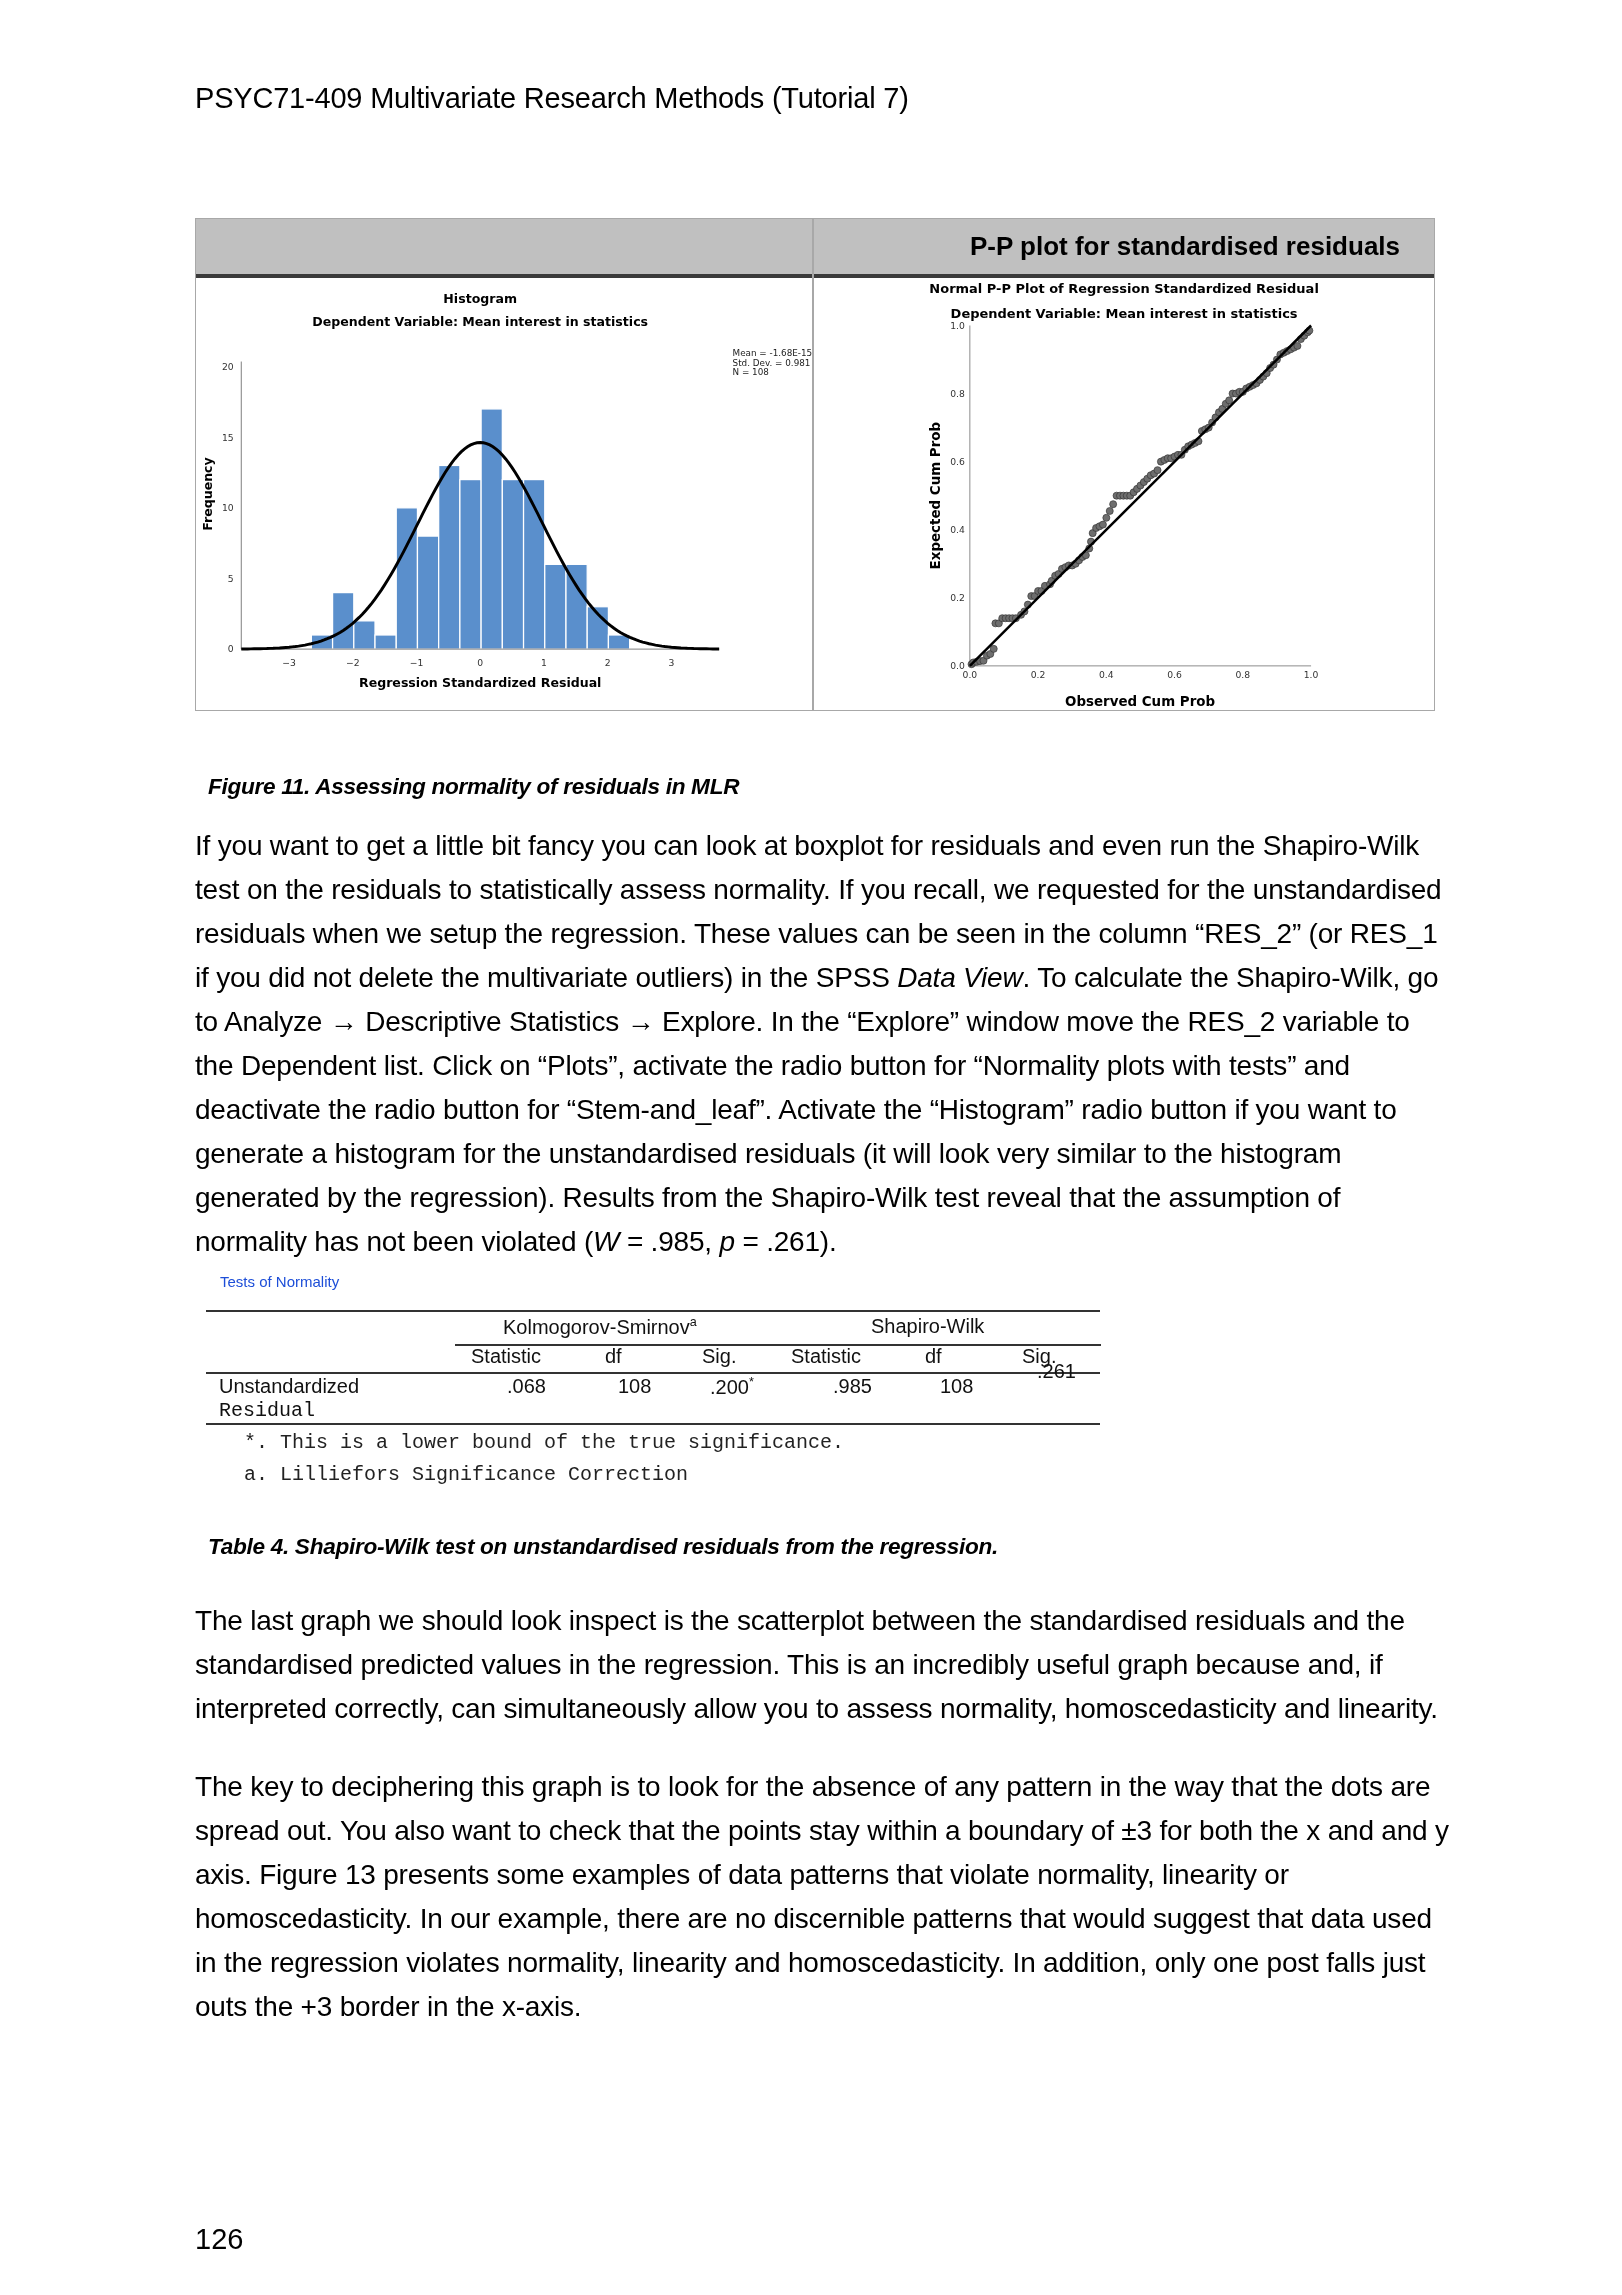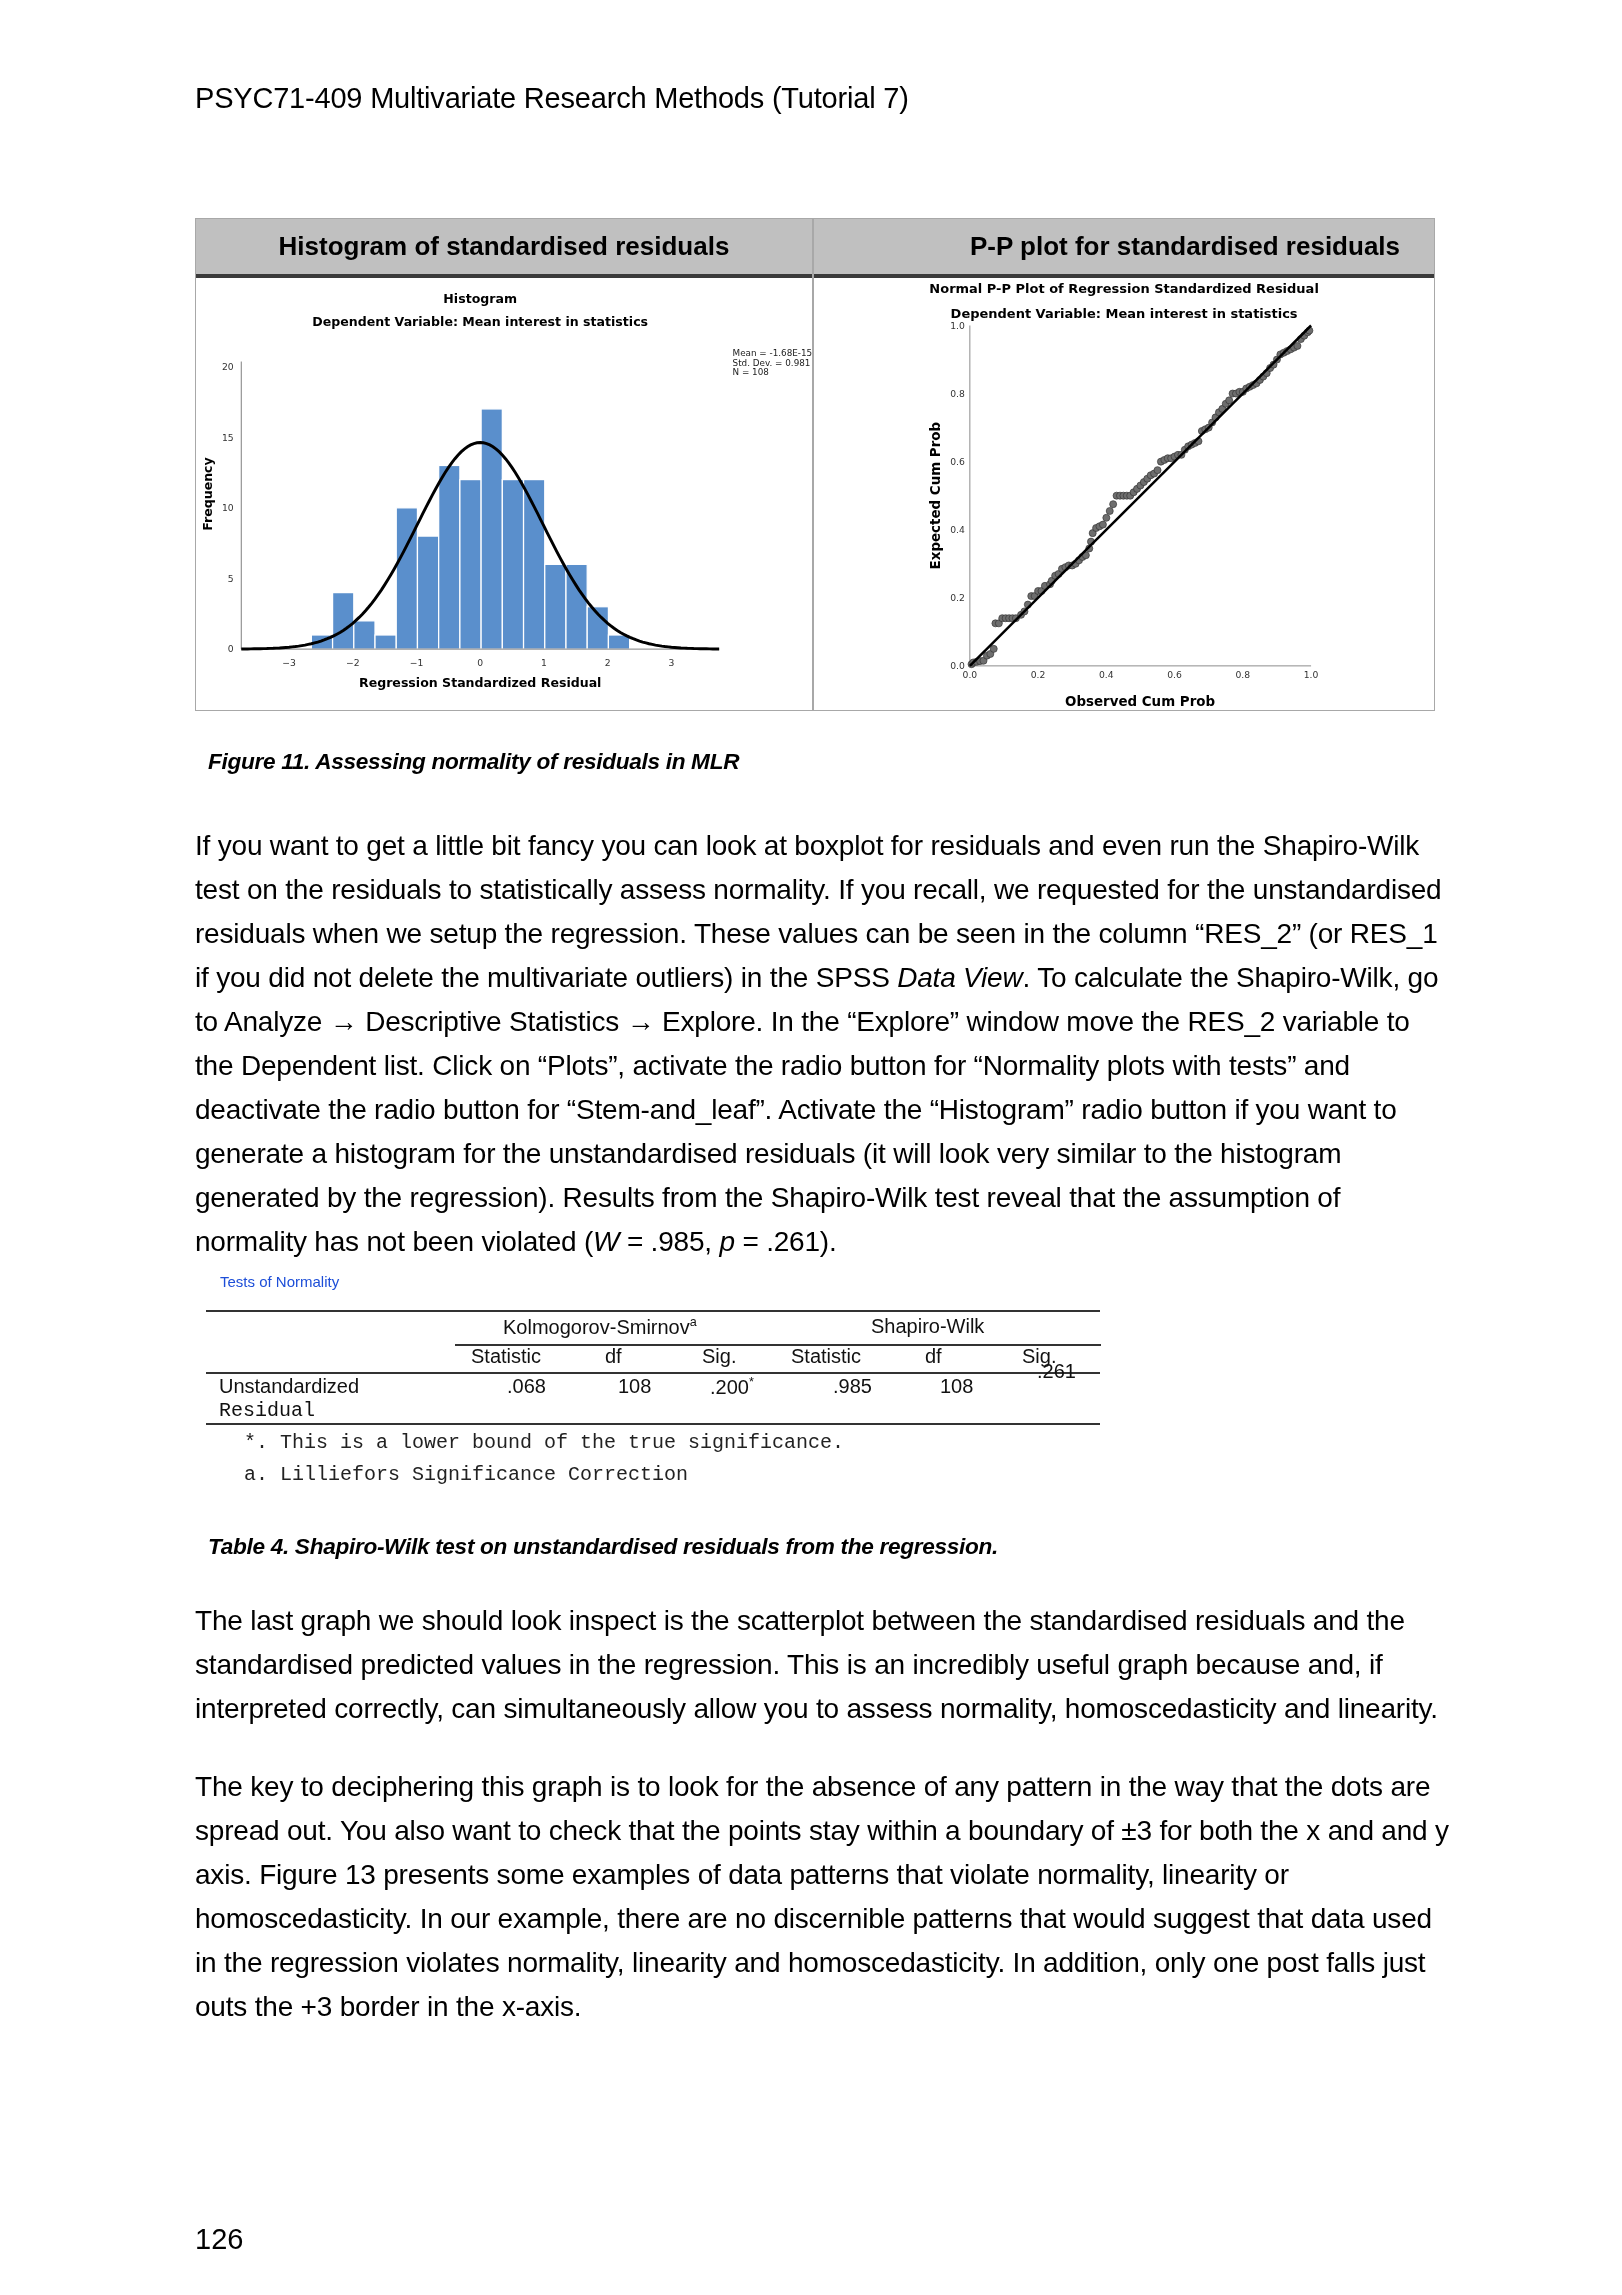--- a/index.html
+++ b/index.html
@@ -33,21 +33,20 @@
   .spss-foot { position: absolute; font-size: 20px; color: #222; white-space: nowrap; font-family: Liberation Mono, monospace; }
   sup { font-size: 12.6px; }
 </style>
 </head>
 <body>
 
 <div class="abs running-head">PSYC71-409 Multivariate Research Methods (Tutorial 7)</div>
 
 <div class="abs fig-table">
   <div class="fig-header">
-    <div class="fig-head-cell fig-head-left">Histogram of standardised residuals</div>
     <div class="fig-head-cell fig-head-right">P-P plot for standardised residuals</div>
   </div>
   <div class="fig-divider"></div>
   <svg class="chart-svg" id="charts" width="1240" height="493" viewBox="233 260 1479 588" xmlns="http://www.w3.org/2000/svg">
       <text x="572" y="360" text-anchor="middle" font-size="15" font-weight="bold" font-family="&quot;DejaVu Sans&quot;, sans-serif">Histogram</text>
       <text x="572" y="388" text-anchor="middle" font-size="15" font-weight="bold" font-family="&quot;DejaVu Sans&quot;, sans-serif">Dependent Variable: Mean interest in statistics</text>
       <rect x="370.6" y="756.15" width="25.307999999999993" height="16.85" fill="#5a8fcc" stroke="#ffffff" stroke-width="1.5"></rect>
       <rect x="395.908" y="705.6" width="25.307999999999993" height="67.4" fill="#5a8fcc" stroke="#ffffff" stroke-width="1.5"></rect>
       <rect x="421.216" y="739.3" width="25.307999999999993" height="33.7" fill="#5a8fcc" stroke="#ffffff" stroke-width="1.5"></rect>
       <rect x="446.524" y="756.15" width="25.307999999999993" height="16.85" fill="#5a8fcc" stroke="#ffffff" stroke-width="1.5"></rect>
@@ -199,21 +198,21 @@
       <circle cx="1550.79" cy="403.24" r="4.2" fill="#6e6e6e" stroke="#333" stroke-width="0.8"></circle>
       <circle cx="1554.8600000000001" cy="399.18" r="4.2" fill="#6e6e6e" stroke="#333" stroke-width="0.8"></circle>
       <circle cx="1558.93" cy="395.12" r="4.2" fill="#6e6e6e" stroke="#333" stroke-width="0.8"></circle>
       <circle cx="1560.965" cy="393.09000000000003" r="4.2" fill="#6e6e6e" stroke="#333" stroke-width="0.8"></circle>
       <line x1="1156" y1="793" x2="1563" y2="387" stroke="#000" stroke-width="3"></line>
       <text x="1359" y="841" text-anchor="middle" font-size="16" font-weight="bold" font-family="&quot;DejaVu Sans&quot;, sans-serif">Observed Cum Prob</text>
       <text x="0" y="0" transform="translate(1120,590) rotate(-90)" text-anchor="middle" font-size="16" font-weight="bold" font-family="&quot;DejaVu Sans&quot;, sans-serif">Expected Cum Prob</text>
     </svg>
 </div>
 
-<div class="abs caption" style="left:208px; top:749px;">Figure 11. Assessing normality of residuals in MLR</div>
+<div class="abs caption" style="left:208px; top:774px;">Figure 11. Assessing normality of residuals in MLR</div>
 
 <div class="abs para" style="top:824px;">
   <p><span>If you want to get a little bit fancy you can look at boxplot for residuals and even run the Shapiro-Wilk test on the residuals to statistically assess normality. If you recall, we requested for the unstandardised residuals when we setup the regression. These values can be seen in the column “RES_2” (or RES_1 if you did not delete the multivariate outliers) in the SPSS </span><i>Data View</i><span>. To calculate the Shapiro-Wilk, go to Analyze → Descriptive Statistics → Explore. In the “Explore” window move the RES_2 variable to the Dependent list. Click on “Plots”, activate the radio button for “Normality plots with tests” and deactivate the radio button for “Stem-and_leaf”. Activate the “Histogram” radio button if you want to generate a histogram for the unstandardised residuals (it will look very similar to the histogram generated by the regression). Results from the Shapiro-Wilk test reveal that the assumption of normality has not been violated (</span><i>W</i><span> = .985, </span><i>p</i><span> = .261).</span></p>
 </div>
 
 <div class="abs spss-title">Tests of Normality</div>
 <div class="abs spss" style="left:0; top:0; width:1542px; height:1594px;">
   <div class="rule" style="left:206px; top:1310px; width:894px; height:1.7px;"></div>
   <div class="rule" style="left:455px; top:1344px; width:646px; height:1.7px;"></div>
   <div class="rule" style="left:206px; top:1372px; width:894px; height:1.7px;"></div>

